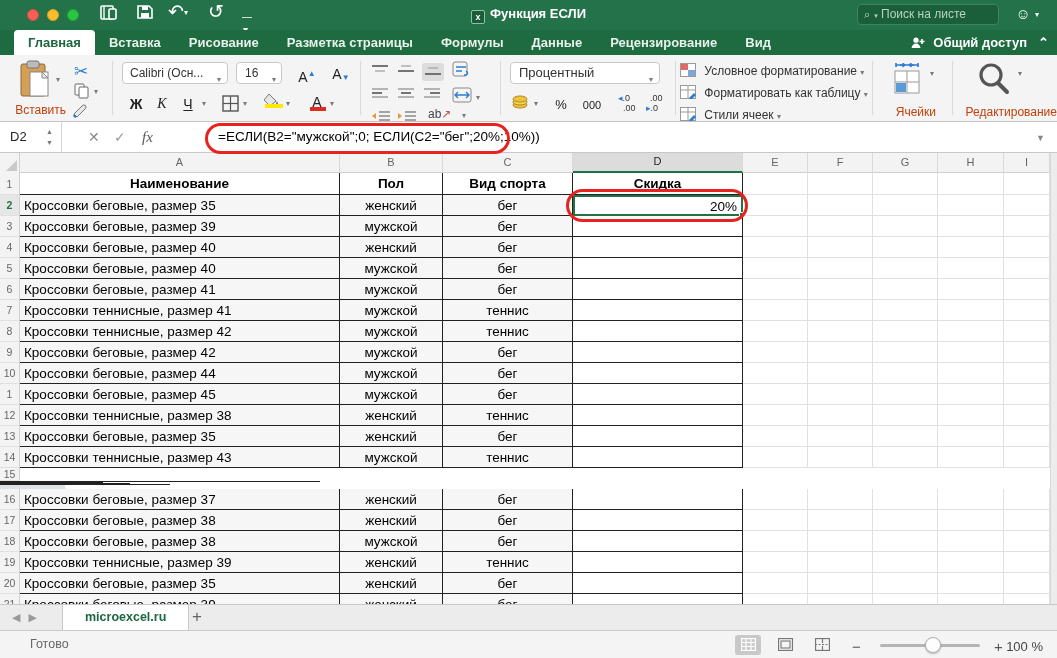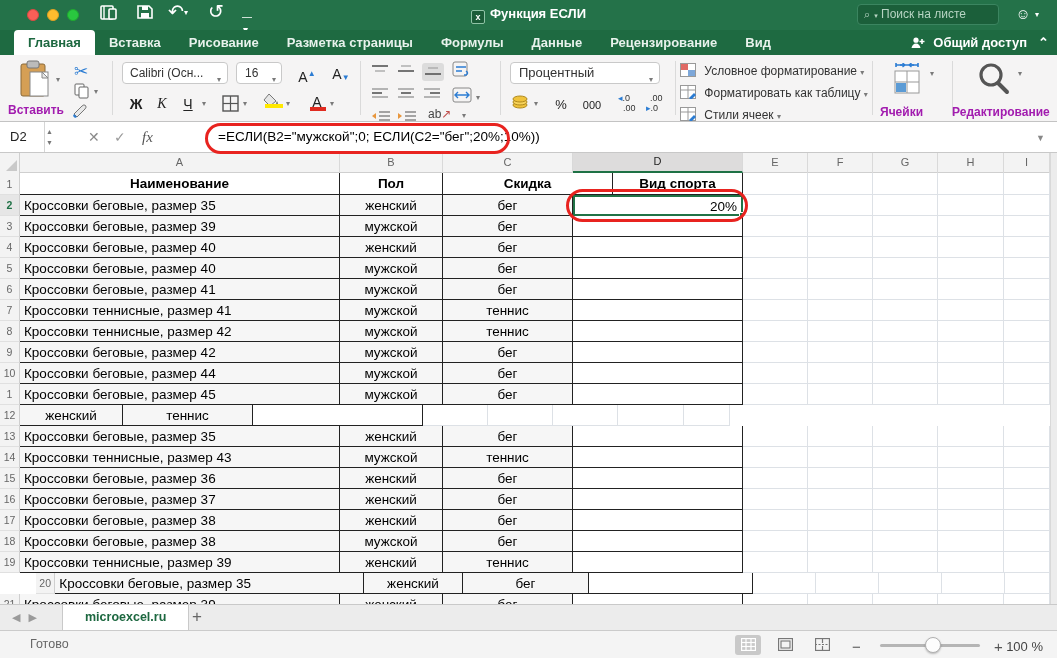--- a/index.html
+++ b/index.html
@@ -31,26 +31,26 @@
   .ribbon { position:absolute; left:0; top:55px; width:1057px; height:67px; background:#f5f4f4; border-bottom:1px solid #c3c3c3; font-size:12px; color:#333; }
   .rsep { position:absolute; top:6px; height:54px; width:1px; background:#dadada; }
   .btnish { border:1px solid #c9c9c9; background:#fff; border-radius:4px; position:absolute; font-size:12px; color:#333; }
   .dd-arrow { color:#7a7a7a; font-size:8px; }
   .icon-sm { position:absolute; font-size:15px; color:#444; }
   .fmt-btn { position:absolute; width:24px; height:22px; border:1px solid transparent; border-radius:3px; text-align:center; line-height:22px; font-size:14px; color:#222; }
   .align-ic { position:absolute; width:22px; height:18px; }
   .align-ic svg { display:block; }
   .style-row { position:absolute; left:680px; white-space:nowrap; font-size:12px; color:#333; }
   .style-row .sic { display:inline-block; width:16px; height:14px; vertical-align:-2px; margin-right:5px; }
-  .grp-label { position:absolute; font-size:12px; color:#a21caf; text-align:left;font-weight:bold; }
+  .grp-label { position:absolute; font-size:12px; color:#c2410c; text-align:right; }
   .colorbar { position:absolute; left:3px; bottom:2px; width:16px; height:4px; }
 
   
   .fbar { position:absolute; left:0; top:122px; width:1057px; height:31px; background:#fff; border-bottom:1px solid #c8c8c8; }
-  .namebox { position:absolute; left:0; top:0; width:45px; height:30px; border-right:1px solid #d5d5d5; font-size:13px; color:#222; line-height:30px; padding-left:10px; }
+  .namebox { position:absolute; left:0; top:0; width:62px; height:30px; border-right:1px solid #d5d5d5; font-size:13px; color:#222; line-height:30px; padding-left:10px; }
   .spinner { position:absolute; left:46px; top:4px; font-size:7px; color:#777; line-height:11px; text-align:center; }
   .fbtn { position:absolute; top:0; height:30px; line-height:30px; color:#8a8a8a; font-size:14px; }
   .fx { font-style:italic; font-family:"Liberation Serif", serif; font-size:15px; color:#555; }
   .fml { position:absolute; left:218px; top:0; height:30px; line-height:30px; font-size:13.5px; color:#000; white-space:nowrap; }
   .fbar-dd { position:absolute; right:12px; top:11px; color:#888; font-size:9px; }
   .red-oval { position:absolute; border:3px solid #e8231f; border-radius:18px; pointer-events:none; z-index:40; }
 
   
   .grid { position:absolute; left:0; top:153px; width:1050px; height:452px; background:#fff; }
   .vscroll { position:absolute; right:0; top:153px; width:7px; height:452px; background:#ececec; border-left:1px solid #d9d9d9; }
@@ -377,25 +377,25 @@
       </div>
     <div id="rows">
         <div class="sheetrow" style="height: 22px;">
           <div class="rowhdr">1</div>
           <div class="gc dark hdr" style="width: 320px;">
             <span>Наименование</span>
           </div>
           <div class="gc dark hdr" style="width: 103px;">
             <span>Пол</span>
           </div>
+          <div class="gc dark hdr" style="width: 130px;">
+            <span>Вид спорта</span>
+          </div>
           <div class="gc dark hdr" style="width: 170px;">
             <span>Скидка</span>
-          </div>
-          <div class="gc dark hdr" style="width: 130px;">
-            <span>Вид спорта</span>
           </div>
           <div class="gc light hdr" style="width: 65px;"></div>
           <div class="gc light hdr" style="width: 65px;"></div>
           <div class="gc light hdr" style="width: 65px;"></div>
           <div class="gc light hdr" style="width: 66px;"></div>
           <div class="gc light hdr" style="width: 46px;"></div>
         </div>
         <div class="sheetrow" style="height: 21px;">
           <div class="rowhdr sel">2</div>
           <div class="gc dark" style="width: 320px;">
@@ -575,20 +575,23 @@
           </div>
           <div class="gc dark rgt whitebg" style="width: 170px;"></div>
           <div class="gc light" style="width: 65px;"></div>
           <div class="gc light" style="width: 65px;"></div>
           <div class="gc light" style="width: 65px;"></div>
           <div class="gc light" style="width: 66px;"></div>
           <div class="gc light" style="width: 46px;"></div>
         </div>
         <div class="sheetrow" style="height: 21px;">
           <div class="rowhdr">12</div>
+          <div class="gc dark" style="width: 320px;">
+            <span>Кроссовки теннисные, размер 38</span>
+          </div>
           <div class="gc dark ctr" style="width: 103px;">
             <span>женский</span>
           </div>
           <div class="gc dark ctr" style="width: 130px;">
             <span>теннис</span>
           </div>
           <div class="gc dark rgt whitebg" style="width: 170px;"></div>
           <div class="gc light" style="width: 65px;"></div>
           <div class="gc light" style="width: 65px;"></div>
           <div class="gc light" style="width: 65px;"></div>
@@ -624,21 +627,21 @@
           <div class="gc dark ctr" style="width: 130px;">
             <span>теннис</span>
           </div>
           <div class="gc dark rgt whitebg" style="width: 170px;"></div>
           <div class="gc light" style="width: 65px;"></div>
           <div class="gc light" style="width: 65px;"></div>
           <div class="gc light" style="width: 65px;"></div>
           <div class="gc light" style="width: 66px;"></div>
           <div class="gc light" style="width: 46px;"></div>
         </div>
-        <div class="sheetrow" style="height: 21px;">
+        <div class="sheetrow" style="height: 21px; flex-direction: column;">
           <div class="rowhdr">15</div>
           <div class="gc dark" style="width: 320px;">
             <span>Кроссовки беговые, размер 36</span>
           </div>
           <div class="gc dark ctr" style="width: 103px;">
             <span>женский</span>
           </div>
           <div class="gc dark ctr" style="width: 130px;">
             <span>бег</span>
           </div>
@@ -714,21 +717,21 @@
           <div class="gc dark ctr" style="width: 130px;">
             <span>теннис</span>
           </div>
           <div class="gc dark rgt whitebg" style="width: 170px;"></div>
           <div class="gc light" style="width: 65px;"></div>
           <div class="gc light" style="width: 65px;"></div>
           <div class="gc light" style="width: 65px;"></div>
           <div class="gc light" style="width: 66px;"></div>
           <div class="gc light" style="width: 46px;"></div>
         </div>
-        <div class="sheetrow" style="height: 21px; padding-left: 36px;">
+        <div class="sheetrow" style="height: 21px;">
           <div class="rowhdr">20</div>
           <div class="gc dark" style="width: 320px;">
             <span>Кроссовки беговые, размер 35</span>
           </div>
           <div class="gc dark ctr" style="width: 103px;">
             <span>женский</span>
           </div>
           <div class="gc dark ctr" style="width: 130px;">
             <span>бег</span>
           </div>

